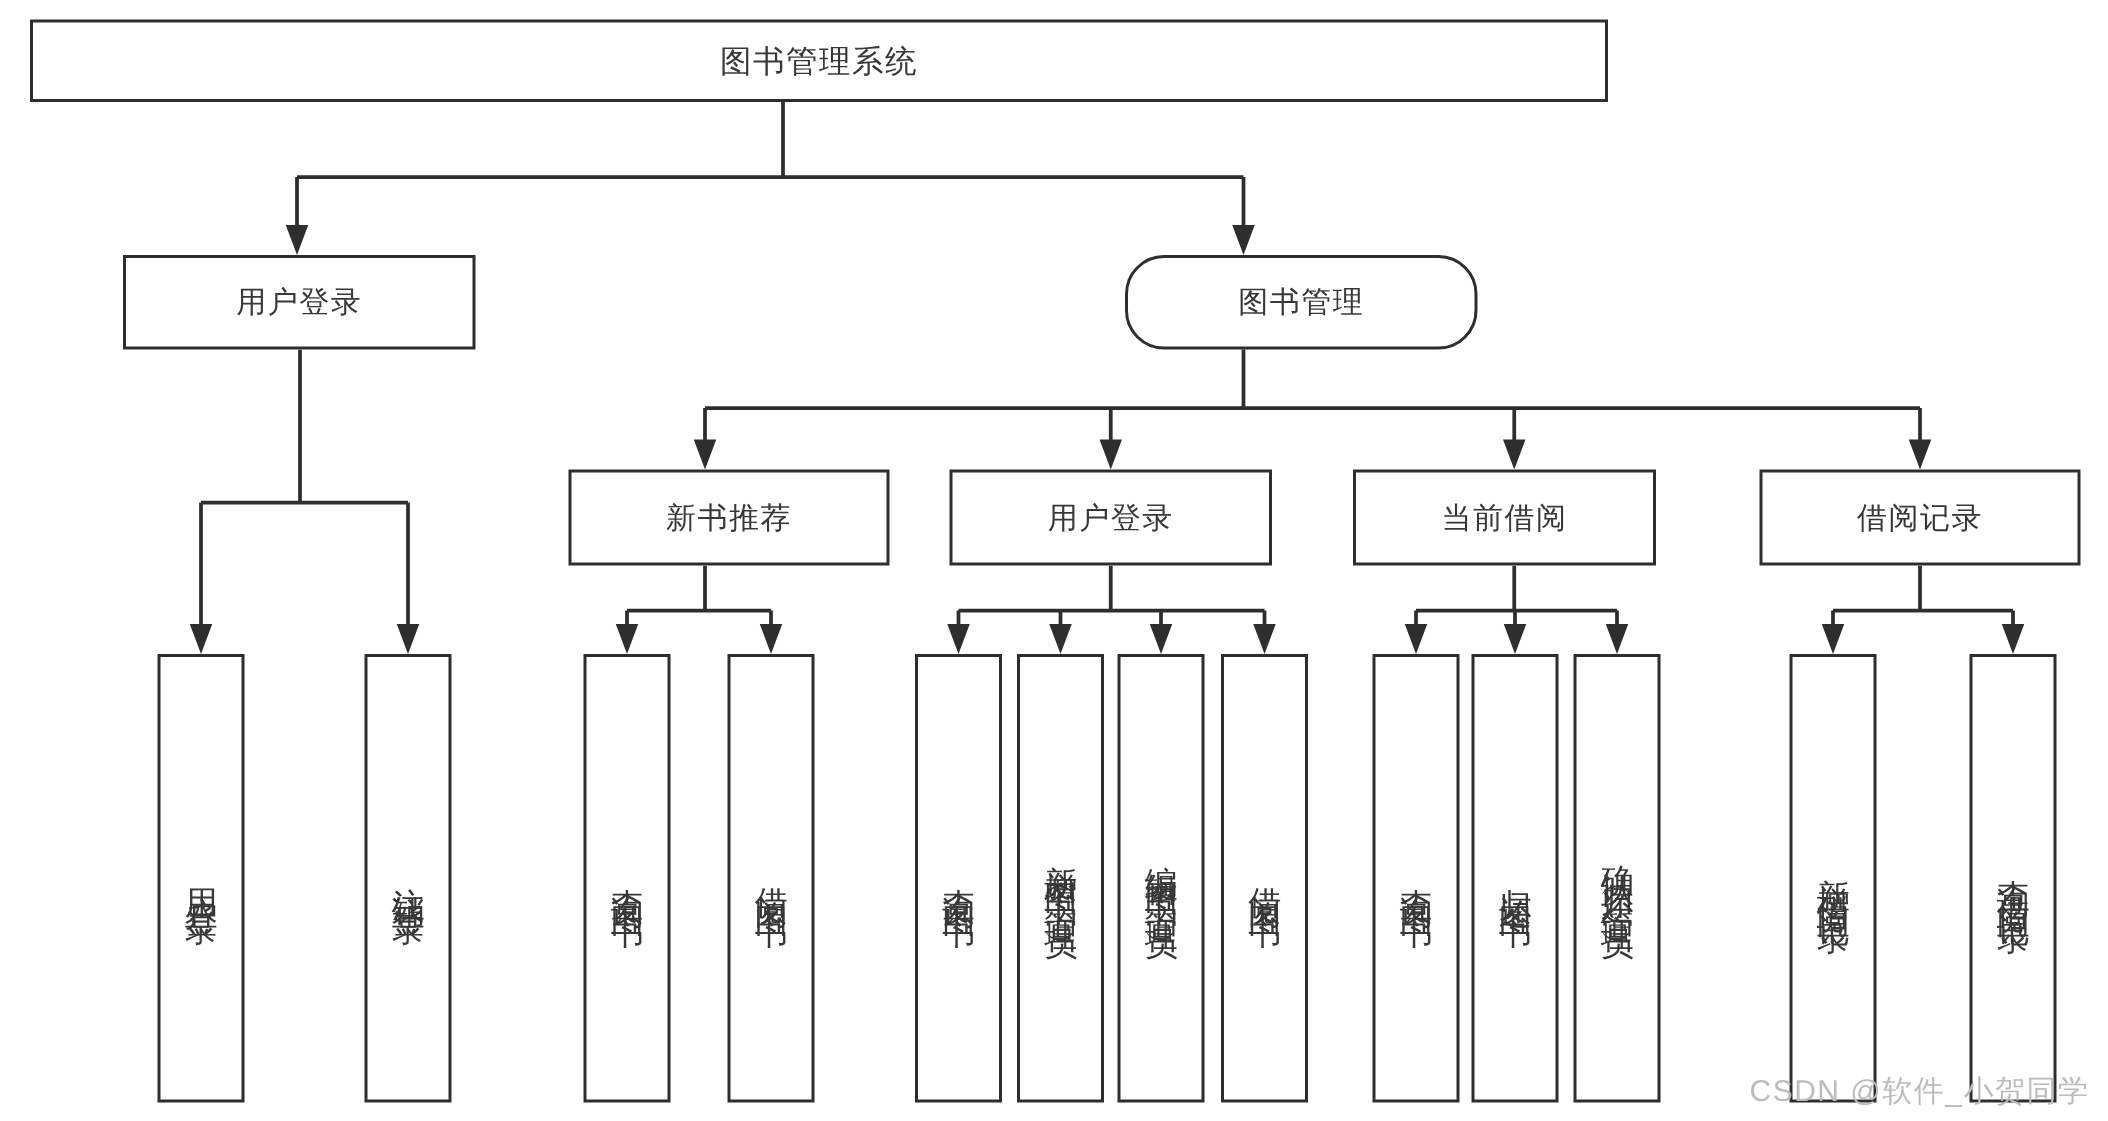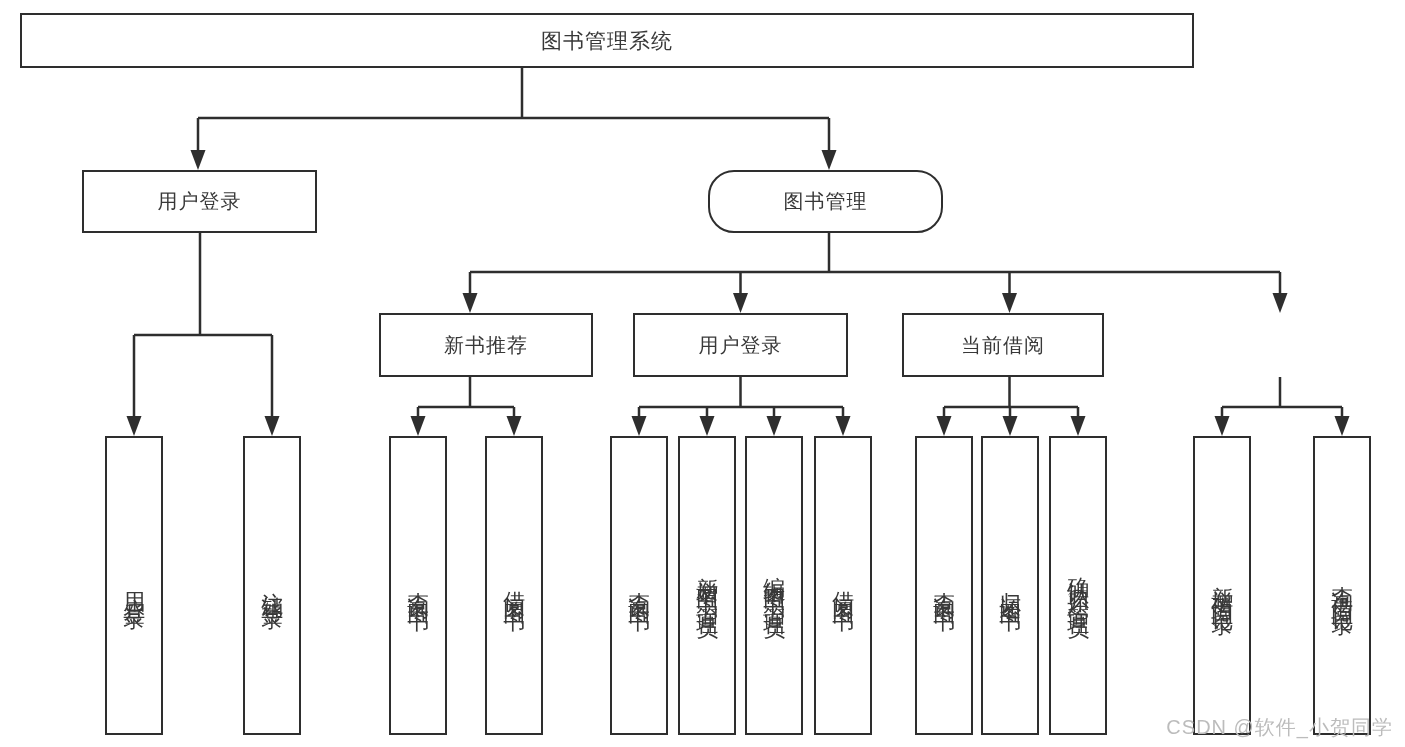--- a/index.html
+++ b/index.html
@@ -22,21 +22,21 @@
     border: 2.5px solid #2e2e2e;
     background: #ffffff;
     color: #383838;
     display: flex;
     align-items: center;
     justify-content: center;
     font-size: 20px;
     letter-spacing: 1px;
     text-align: center;
   }
-  .box.root  { left: 20px;  top: 13px;  width: 1174px; height: 55px; font-size: 21px; }
+  .box.root  { left: 20px;  top: 13px;  width: 1052px; height: 55px; font-size: 21px; }
   .box.lvl2  { top: 170px; height: 63px; width: 235px; }
   .box.lvl3  { top: 313px; height: 64px; }
   .box.leaf  { top: 436px; height: 299px; width: 58px; }
   .vtext {
     writing-mode: vertical-rl;
     text-orientation: mixed;
     font-size: 22px;
     letter-spacing: 6px;
     line-height: 1.2;
     color: #383838;
@@ -86,32 +86,35 @@
          M1334.5 416 L1349.5 416 L1342 436 Z"></path>
   </svg>
 
   <div class="box root">
     <span>图书管理系统</span>
   </div>
 
   <div class="box lvl2" style="left:82px;">
     <span>用户登录</span>
   </div>
-  <div class="box lvl2" style="left:708px;border-radius:26px;">
+  <div class="box lvl2" style="left:750px;border-radius:26px;">
     <span>图书管理</span>
   </div>
 
   <div class="box lvl3" style="left:363px;width:214px;margin-left:16px;">
     <span>新书推荐</span>
   </div>
   <div class="box lvl3" style="left:633px;width:215px;">
     <span>用户登录</span>
   </div>
   <div class="box lvl3" style="left:902px;width:202px;">
     <span>当前借阅</span>
+  </div>
+  <div class="box lvl3" style="left:1173px;width:214px;">
+    <span>借阅记录</span>
   </div>
 
   <div class="box leaf" style="left:105px;">
     <span class="vtext">用户登录</span>
   </div>
   <div class="box leaf" style="left:243px;">
     <span class="vtext">注销登录</span>
   </div>
 
   <div class="box leaf" style="left:389px;">

